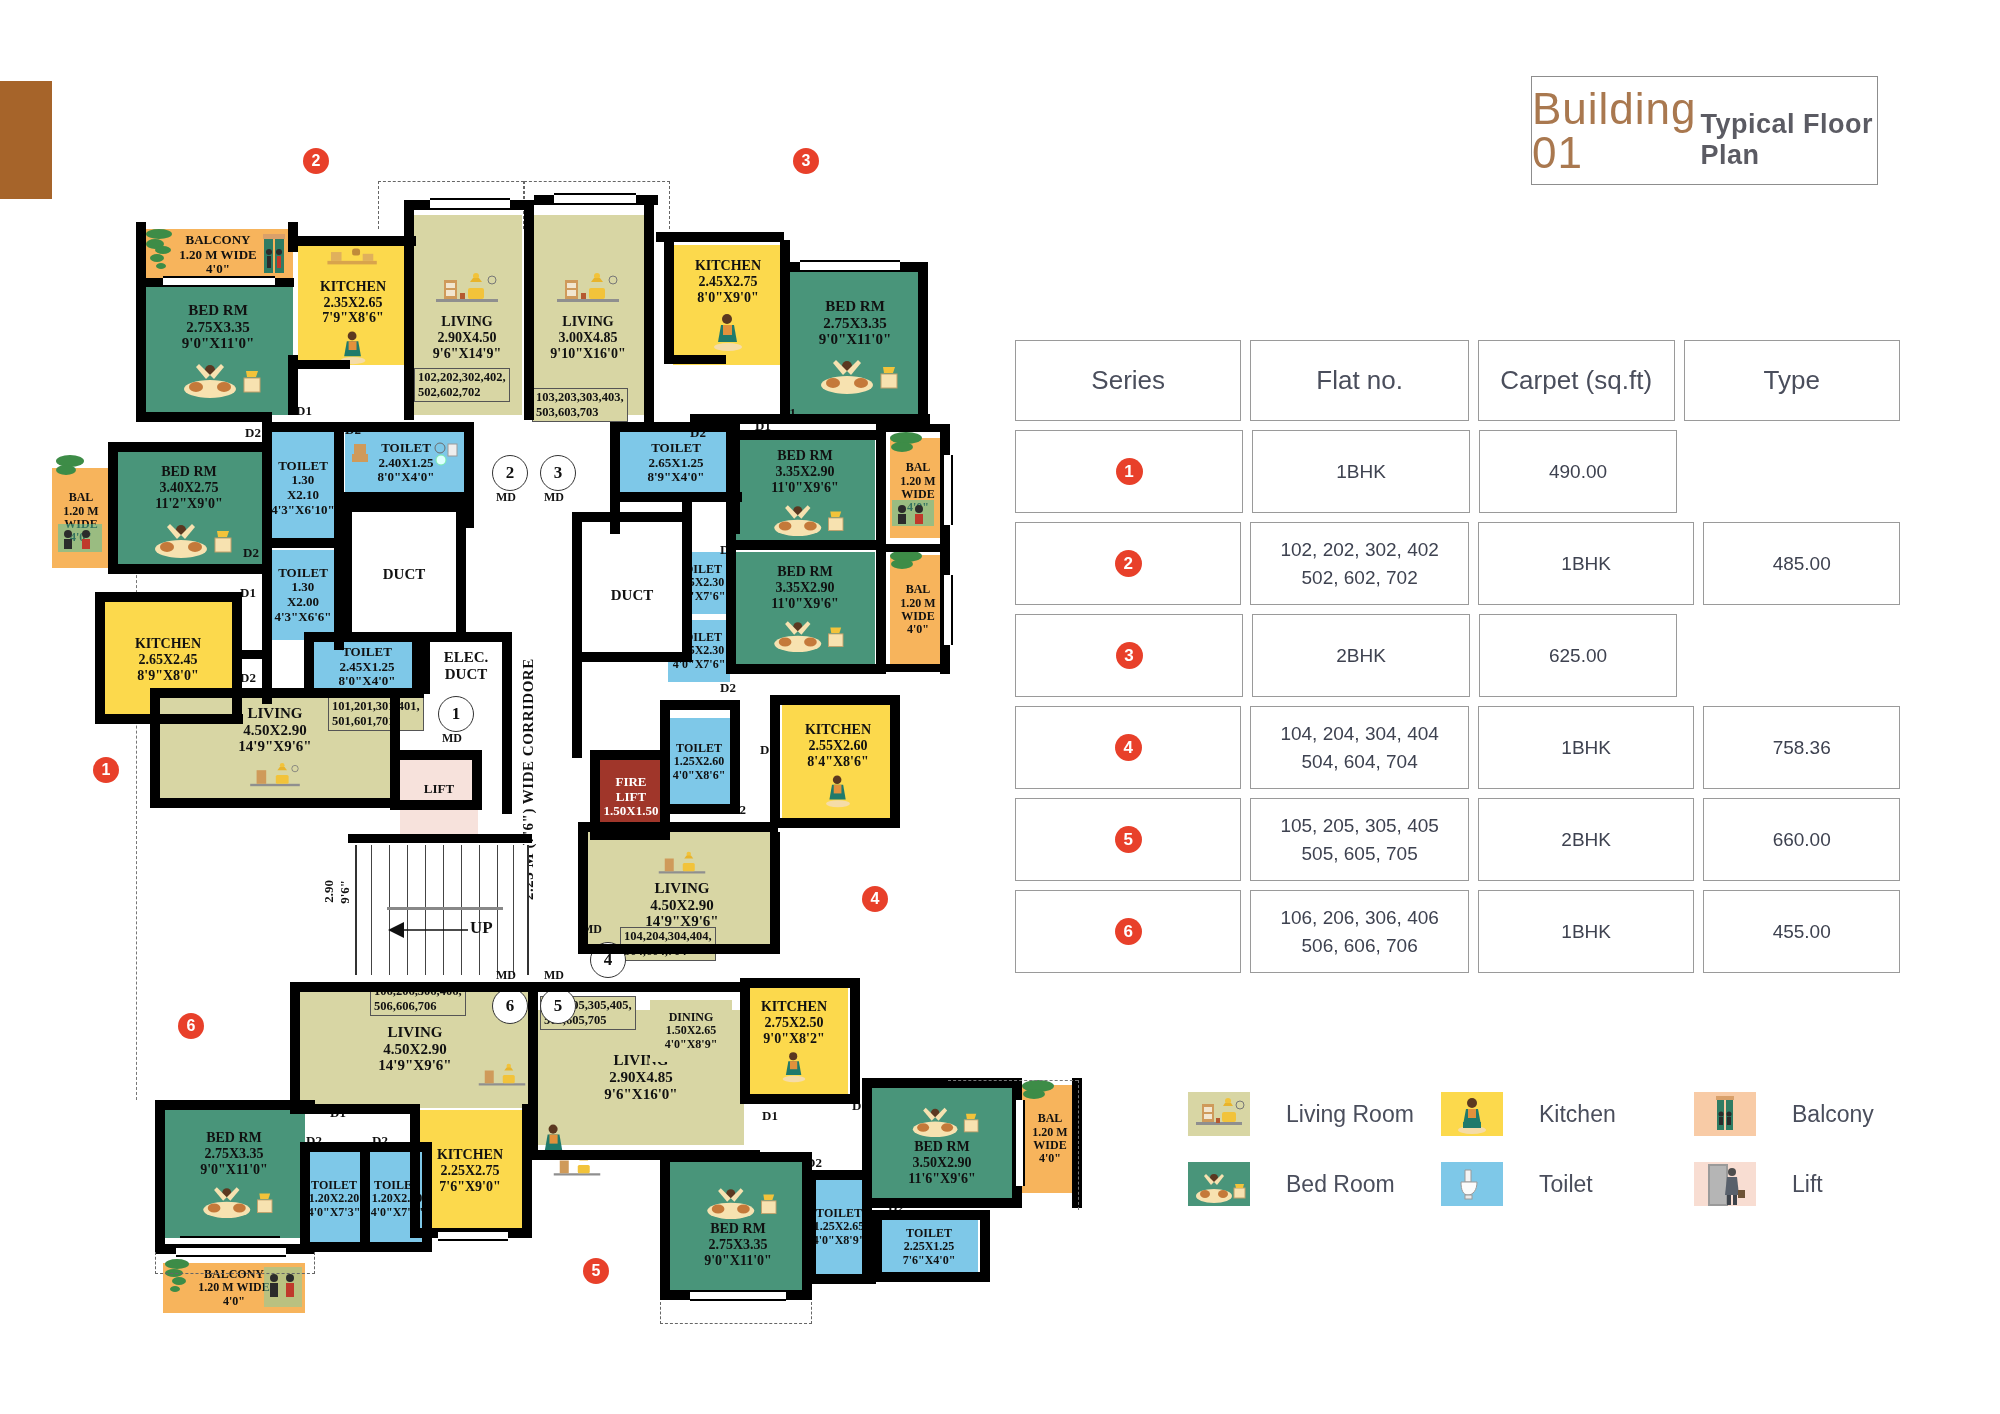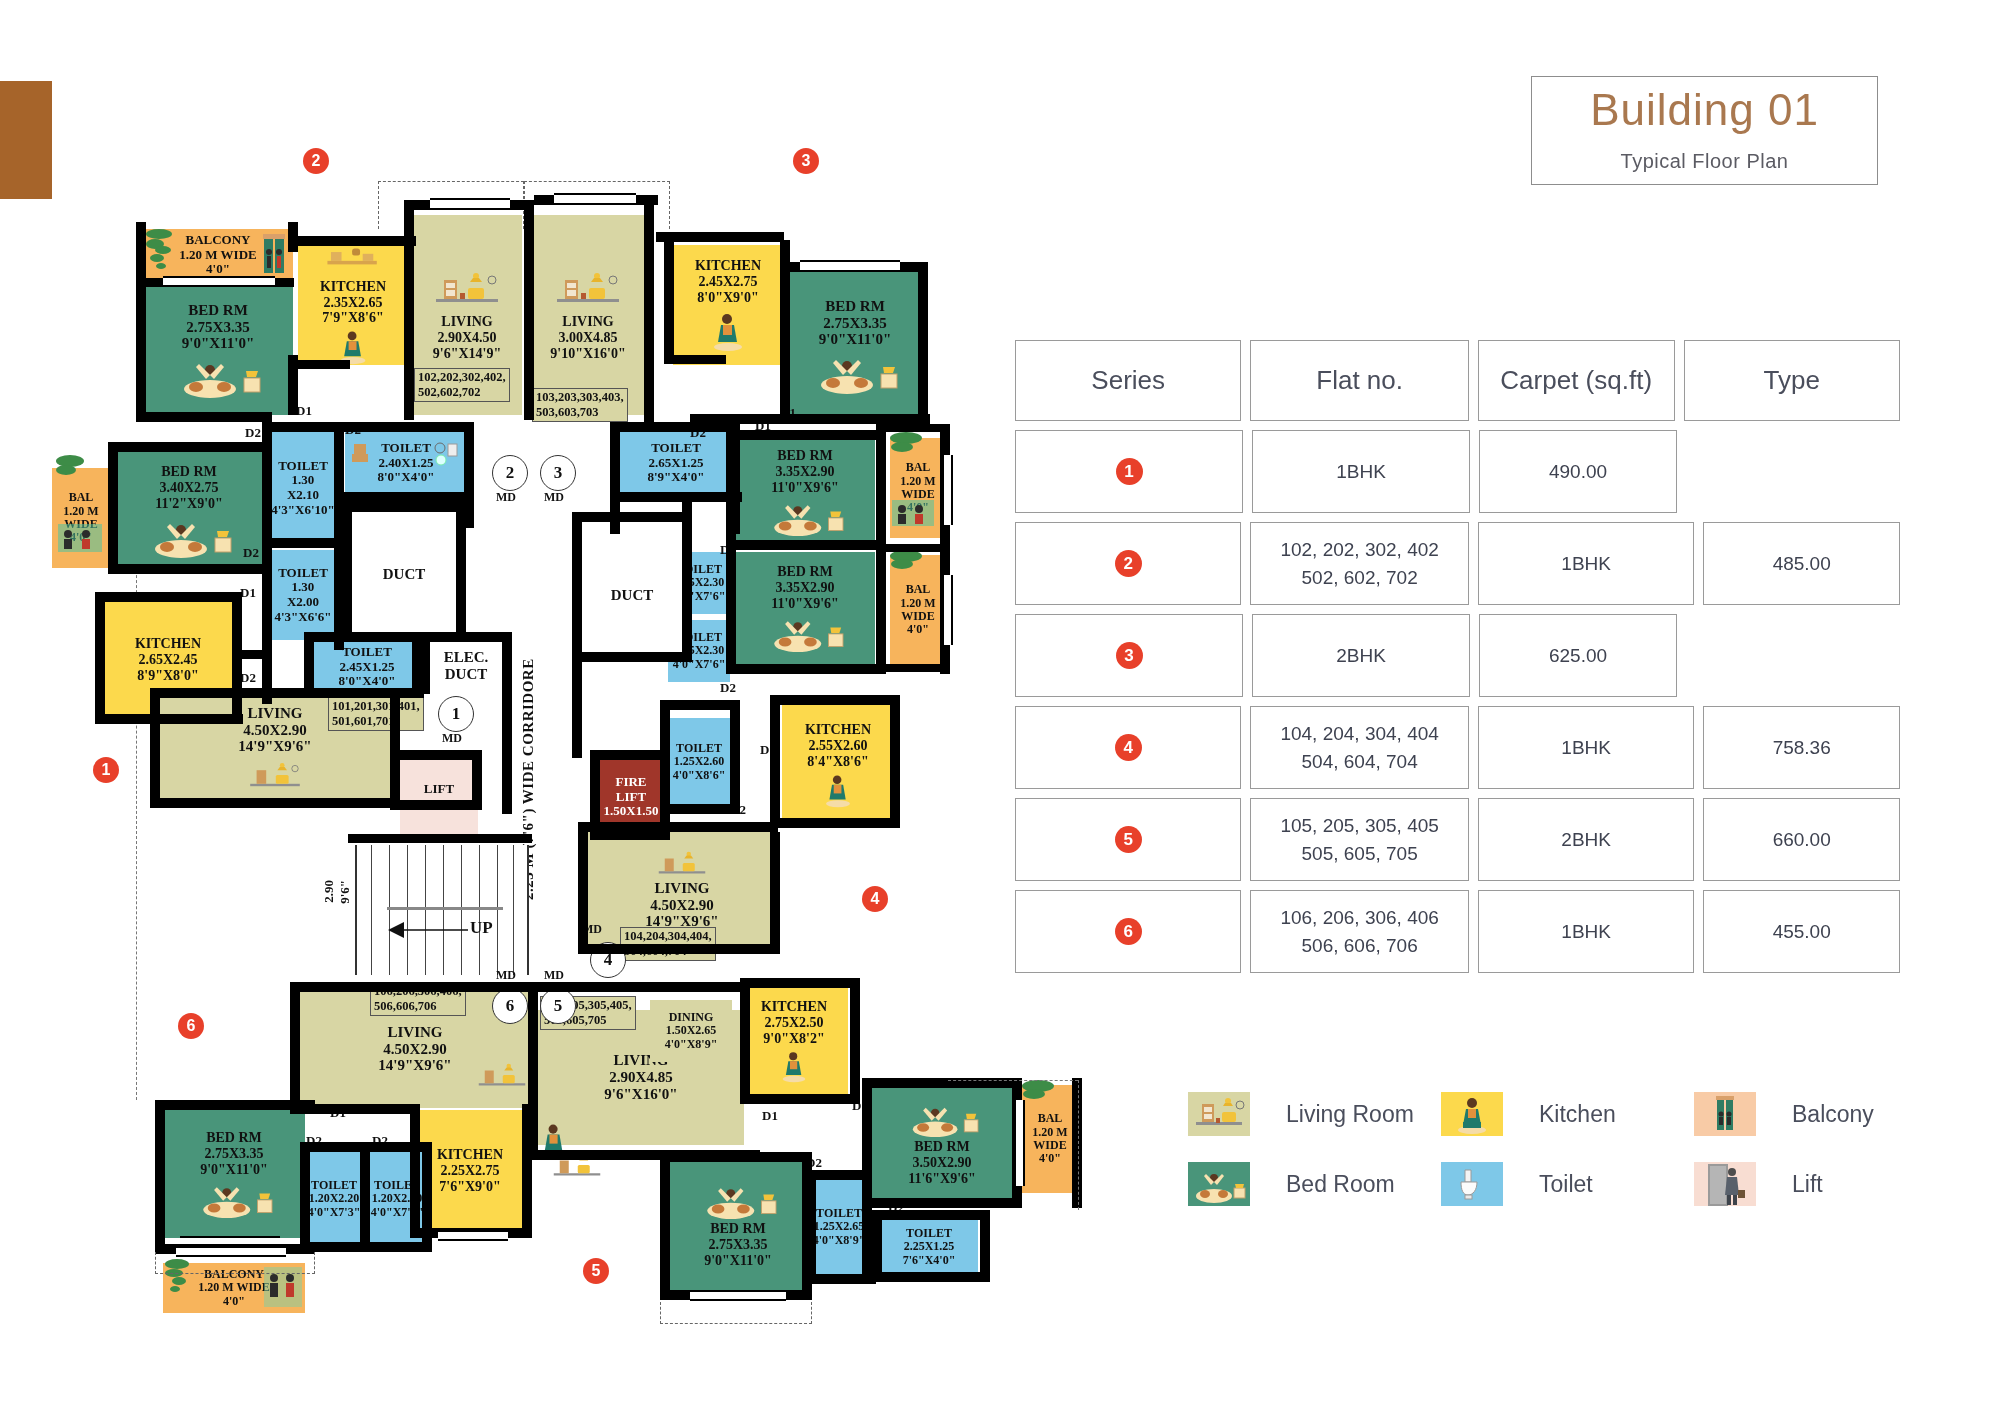--- a/index.html
+++ b/index.html
@@ -5,25 +5,25 @@
 <style>
   html,body{margin:0;padding:0;background:#ffffff;}
   body{width:2000px;height:1414px;position:relative;overflow:hidden;
        font-family:"Liberation Serif", serif;color:#111;}
 
   
   .corner-block{position:absolute;left:0;top:81px;width:52px;height:118px;background:#a6642a;}
 
   
   .title-card{position:absolute;left:1531px;top:76px;width:345px;height:107px;
-    border:1.5px solid #8d8d8d;background:#fff;display:flex;flex-direction:column;
+    border:1.5px solid #8d8d8d;background:#fff;display:flex;flex-direction:row;
     align-items:center;justify-content:center;}
   .title-main{font-family:"Liberation Sans",sans-serif;font-weight:300;font-size:44px;
     color:#a9784f;letter-spacing:1px;line-height:1;}
-  .title-sub{font-family:"Liberation Sans",sans-serif;font-weight:400;font-size:20px;
+  .title-sub{font-family:"Liberation Sans",sans-serif;font-weight:700;font-size:27px;
     color:#5b5b63;letter-spacing:.5px;margin-top:18px;}
 
   
   .tbl{position:absolute;left:1015px;top:340px;width:885px;}
   .tbl-row{display:flex;gap:9px;margin-bottom:9px;}
   .tbl-cell{border:1.3px solid #9a9a9a;background:#fff;display:flex;align-items:center;
     justify-content:center;text-align:center;font-family:"Liberation Sans",sans-serif;
     font-weight:300;color:#3e4250;box-sizing:border-box;}
   .c-series{width:228px;}
   .c-flat{width:220px;}

